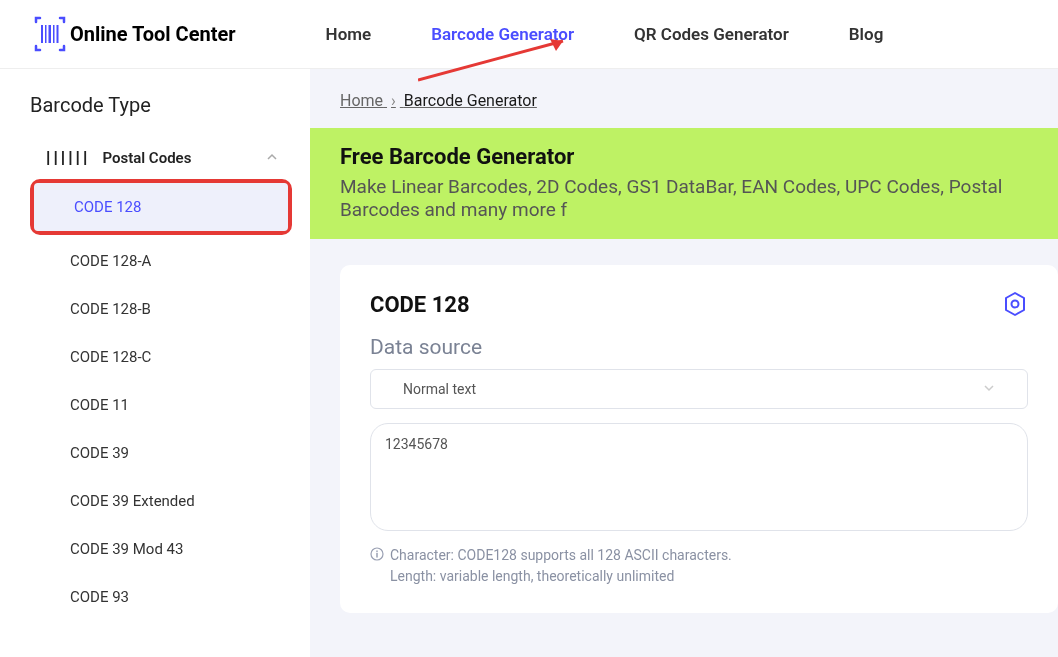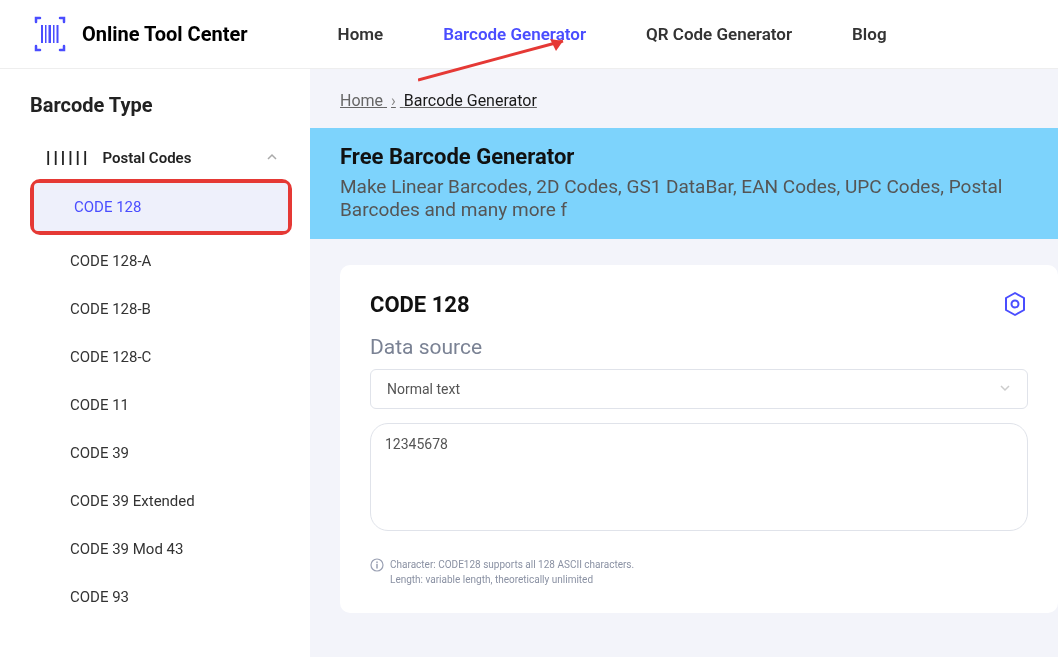--- a/index.html
+++ b/index.html
@@ -1,57 +1,57 @@
 <!DOCTYPE html>
 <html><head>
   <meta charset="utf-8">
   <style>
     * { margin: 0; padding: 0; box-sizing: border-box; }
     body { font-family: -apple-system, BlinkMacSystemFont, "Segoe UI", Roboto, sans-serif; background: #fff; color: #333; }
     
     .header { display: flex; align-items: center; padding: 14px 30px 14px 30px; border-bottom: 1px solid #eee; }
-    .logo-group { display: flex; align-items: center; gap: 12px; }
+    .logo-group { display: flex; align-items: center; }
     .logo-icon { width: 40px; height: 40px; display: flex; align-items: center; justify-content: center; }
     .brand-name { font-size: 20px; font-weight: 700; color: #000; }
     .nav { display: flex; gap: 60px; margin-left: 90px; }
     .nav-item { font-size: 17px; font-weight: 600; color: #333; cursor: pointer; }
     .nav-item.active { color: #4a4dff; }
     
     .container { display: flex; }
     
     .sidebar { width: 310px; padding: 24px 18px 0 30px; }
-    .sidebar-title { font-size: 20px; font-weight: 700; color: #222; margin-bottom: 22px; }
+    .sidebar-title { font-size: 20px; font-weight: 400; color: #222; margin-bottom: 22px; }
     .category { display: flex; align-items: center; gap: 14px; padding: 10px 14px; cursor: pointer; font-weight: 600; font-size: 15px; color: #222; }
     .category-icon { font-family: "Courier New", monospace; letter-spacing: -1px; font-size: 14px; }
     .category-chevron { margin-left: auto; color: #999; }
     .subitem { padding: 15px 0 15px 40px; font-size: 15px; color: #333; cursor: pointer; }
     .subitem.selected { background: #eef0fb; color: #4a4dff; border-radius: 4px; }
     .red-box { border: 4px solid #e53935; border-radius: 10px; margin: 2px 0; }
     
     .main { flex: 1; background: #f3f4fa; padding: 0; min-height: 600px; }
     .breadcrumb { padding: 22px 30px 18px 30px; font-size: 16px; color: #666; text-decoration: underline; }
     .breadcrumb .crumb { color: #666; }
     .breadcrumb .sep { margin: 0 4px; color: #888; }
     .breadcrumb .current { color: #1a1a1a; }
     
-    .hero { background: #7dd3fc; padding: 16px 30px 18px 30px; }
+    .hero { background: #bef264; padding: 16px 30px 18px 30px; }
     .hero-title { font-size: 22px; font-weight: 700; color: #111; margin-bottom: 6px; }
     .hero-sub { font-size: 19px; color: #555; }
     
     .card { background: #fff; margin: 26px 0 0 30px; border-radius: 10px; padding: 26px 30px; }
     .card-head { display: flex; align-items: center; justify-content: space-between; margin-bottom: 18px; }
     .card-title { font-size: 22px; font-weight: 700; color: #111; }
     .gear-icon { width: 26px; height: 26px; }
     
     .field-label { font-size: 21px; color: #7a8294; margin-bottom: 10px; }
-    .select-box { border: 1px solid #e0e3ea; border-radius: 6px; padding: 11px 16px; font-size: 14px; color: #555; display: flex; align-items: center; justify-content: space-between; cursor: pointer; margin-bottom: 14px; }
+    .select-box { border: 1px solid #e0e3ea; border-radius: 6px; padding: 11px 32px; font-size: 14px; color: #555; display: flex; align-items: center; justify-content: space-between; cursor: pointer; margin-bottom: 14px; }
     .select-caret { color: #bbb; font-size: 10px; }
     .textarea-box { border: 1px solid #e0e3ea; border-radius: 18px; padding: 12px 14px; font-size: 14px; color: #555; min-height: 108px; width: 100%; font-family: inherit; resize: none; outline: none; }
     
-    .hint { display: flex; gap: 6px; margin-top: 22px; font-size: 10px; color: #8a91a3; line-height: 1.5; }
+    .hint { display: flex; gap: 6px; margin-top: 10px; font-size: 14px; color: #8a91a3; line-height: 1.5; }
     .hint-icon { flex: none; margin-top: 1px; }
     
     .arrow-annotation { position: absolute; left: 418px; top: 35px; pointer-events: none; }
   </style>
 </head>
 <body>
 
 <div class="header">
   <div class="logo-group">
     <span class="logo-icon">
@@ -62,21 +62,21 @@
         <rect x="18.5" y="11" width="2.5" height="18" fill="#4a4dff"></rect>
         <rect x="23" y="11" width="1.5" height="18" fill="#4a4dff"></rect>
         <rect x="26.5" y="11" width="2" height="18" fill="#4a4dff"></rect>
       </svg>
     </span>
     <span class="brand-name">Online Tool Center</span>
   </div>
   <nav class="nav">
     <span class="nav-item">Home</span>
     <span class="nav-item active">Barcode Generator</span>
-    <span class="nav-item">QR Code Generator</span>
+    <span class="nav-item">QR Codes Generator</span>
     <span class="nav-item">Blog</span>
   </nav>
 </div>
 
 <svg class="arrow-annotation" width="180" height="50">
   <line x1="0" y1="45" x2="145" y2="6" stroke="#e53935" stroke-width="3"></line>
   <polygon points="145,6 132,4 138,16" fill="#e53935"></polygon>
 </svg>
 
 <div class="container">

